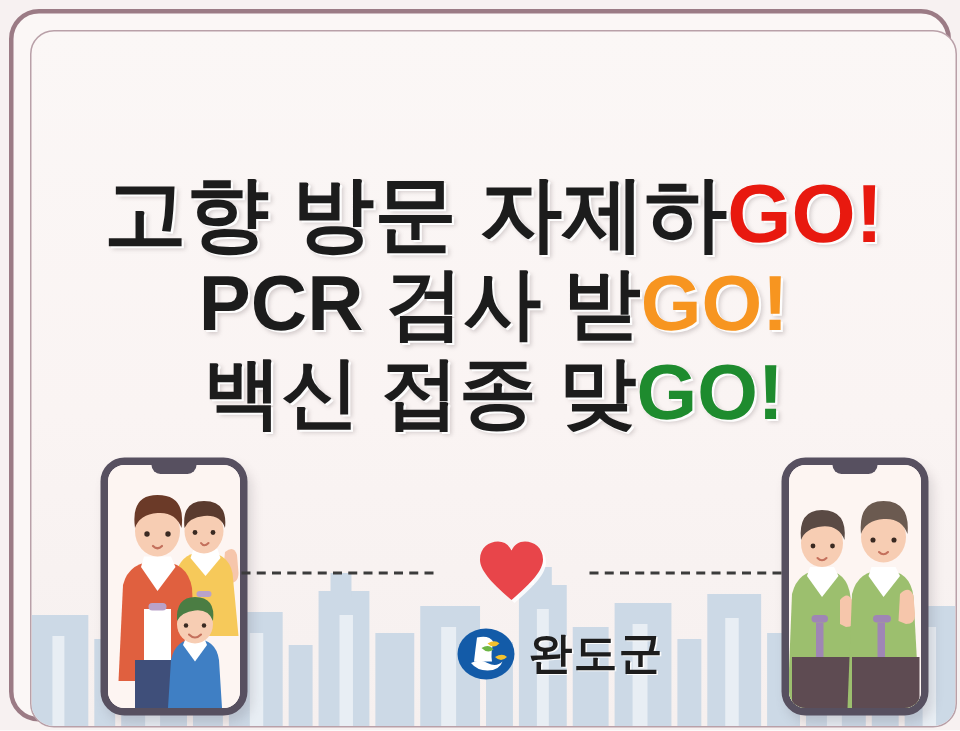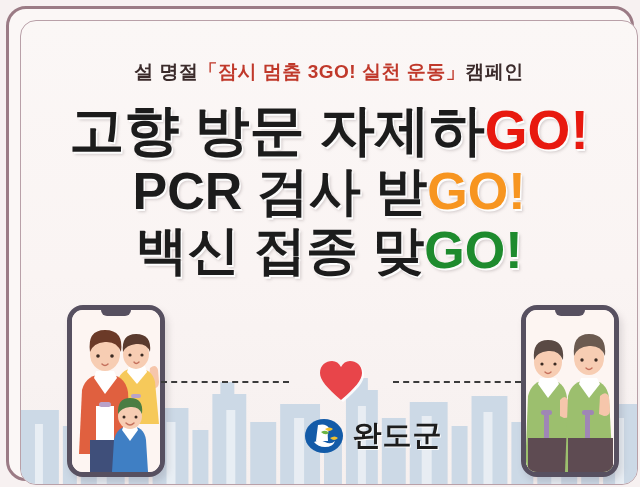--- a/index.html
+++ b/index.html
@@ -66,21 +66,21 @@
     white-space: nowrap;
     z-index: 6;
   }
   .headline-small .dark { color: #3b2b2b; }
   .headline-small .redtxt { color: #c0392b; }
 
   
   .slogans {
     position: absolute;
     left: 0;
-    top: 82px;
+    top: 94px;
     width: 100%;
     z-index: 6;
   }
   .slogan-line {
     text-align: center;
     white-space: nowrap;
     font-weight: bold;
     line-height: 1.0;
     margin-bottom: 7px;
     text-shadow:
@@ -210,23 +210,20 @@
           <rect x="206" y="46" width="9" height="74"></rect>
           <rect x="274" y="54" width="10" height="66"></rect>
           <rect x="338" y="42" width="8" height="78"></rect>
           <rect x="402" y="52" width="10" height="68"></rect>
           <rect x="464" y="48" width="9" height="72"></rect>
           <rect x="532" y="58" width="10" height="62"></rect>
           <rect x="596" y="54" width="9" height="66"></rect>
         </g>
       </svg>
 
-      <div class="headline-small">
-        <span class="dark">설 명절</span><span class="redtxt">「</span><span class="redtxt">잠시 멈춤 3GO! 실천 운동</span><span class="redtxt">」</span><span class="dark">캠페인</span>
-      </div>
 
       <div class="slogans">
         <div class="slogan-line line1">
           <span class="k-black">고향 방문 자제하</span><span class="go-red">GO!</span>
         </div>
         <div class="slogan-line line3">
           <span class="k-black">PCR 검사 받</span><span class="go-orange">GO!</span>
         </div>
         <div class="slogan-line line2">
           <span class="k-black">백신 접종 맞</span><span class="go-green">GO!</span>

